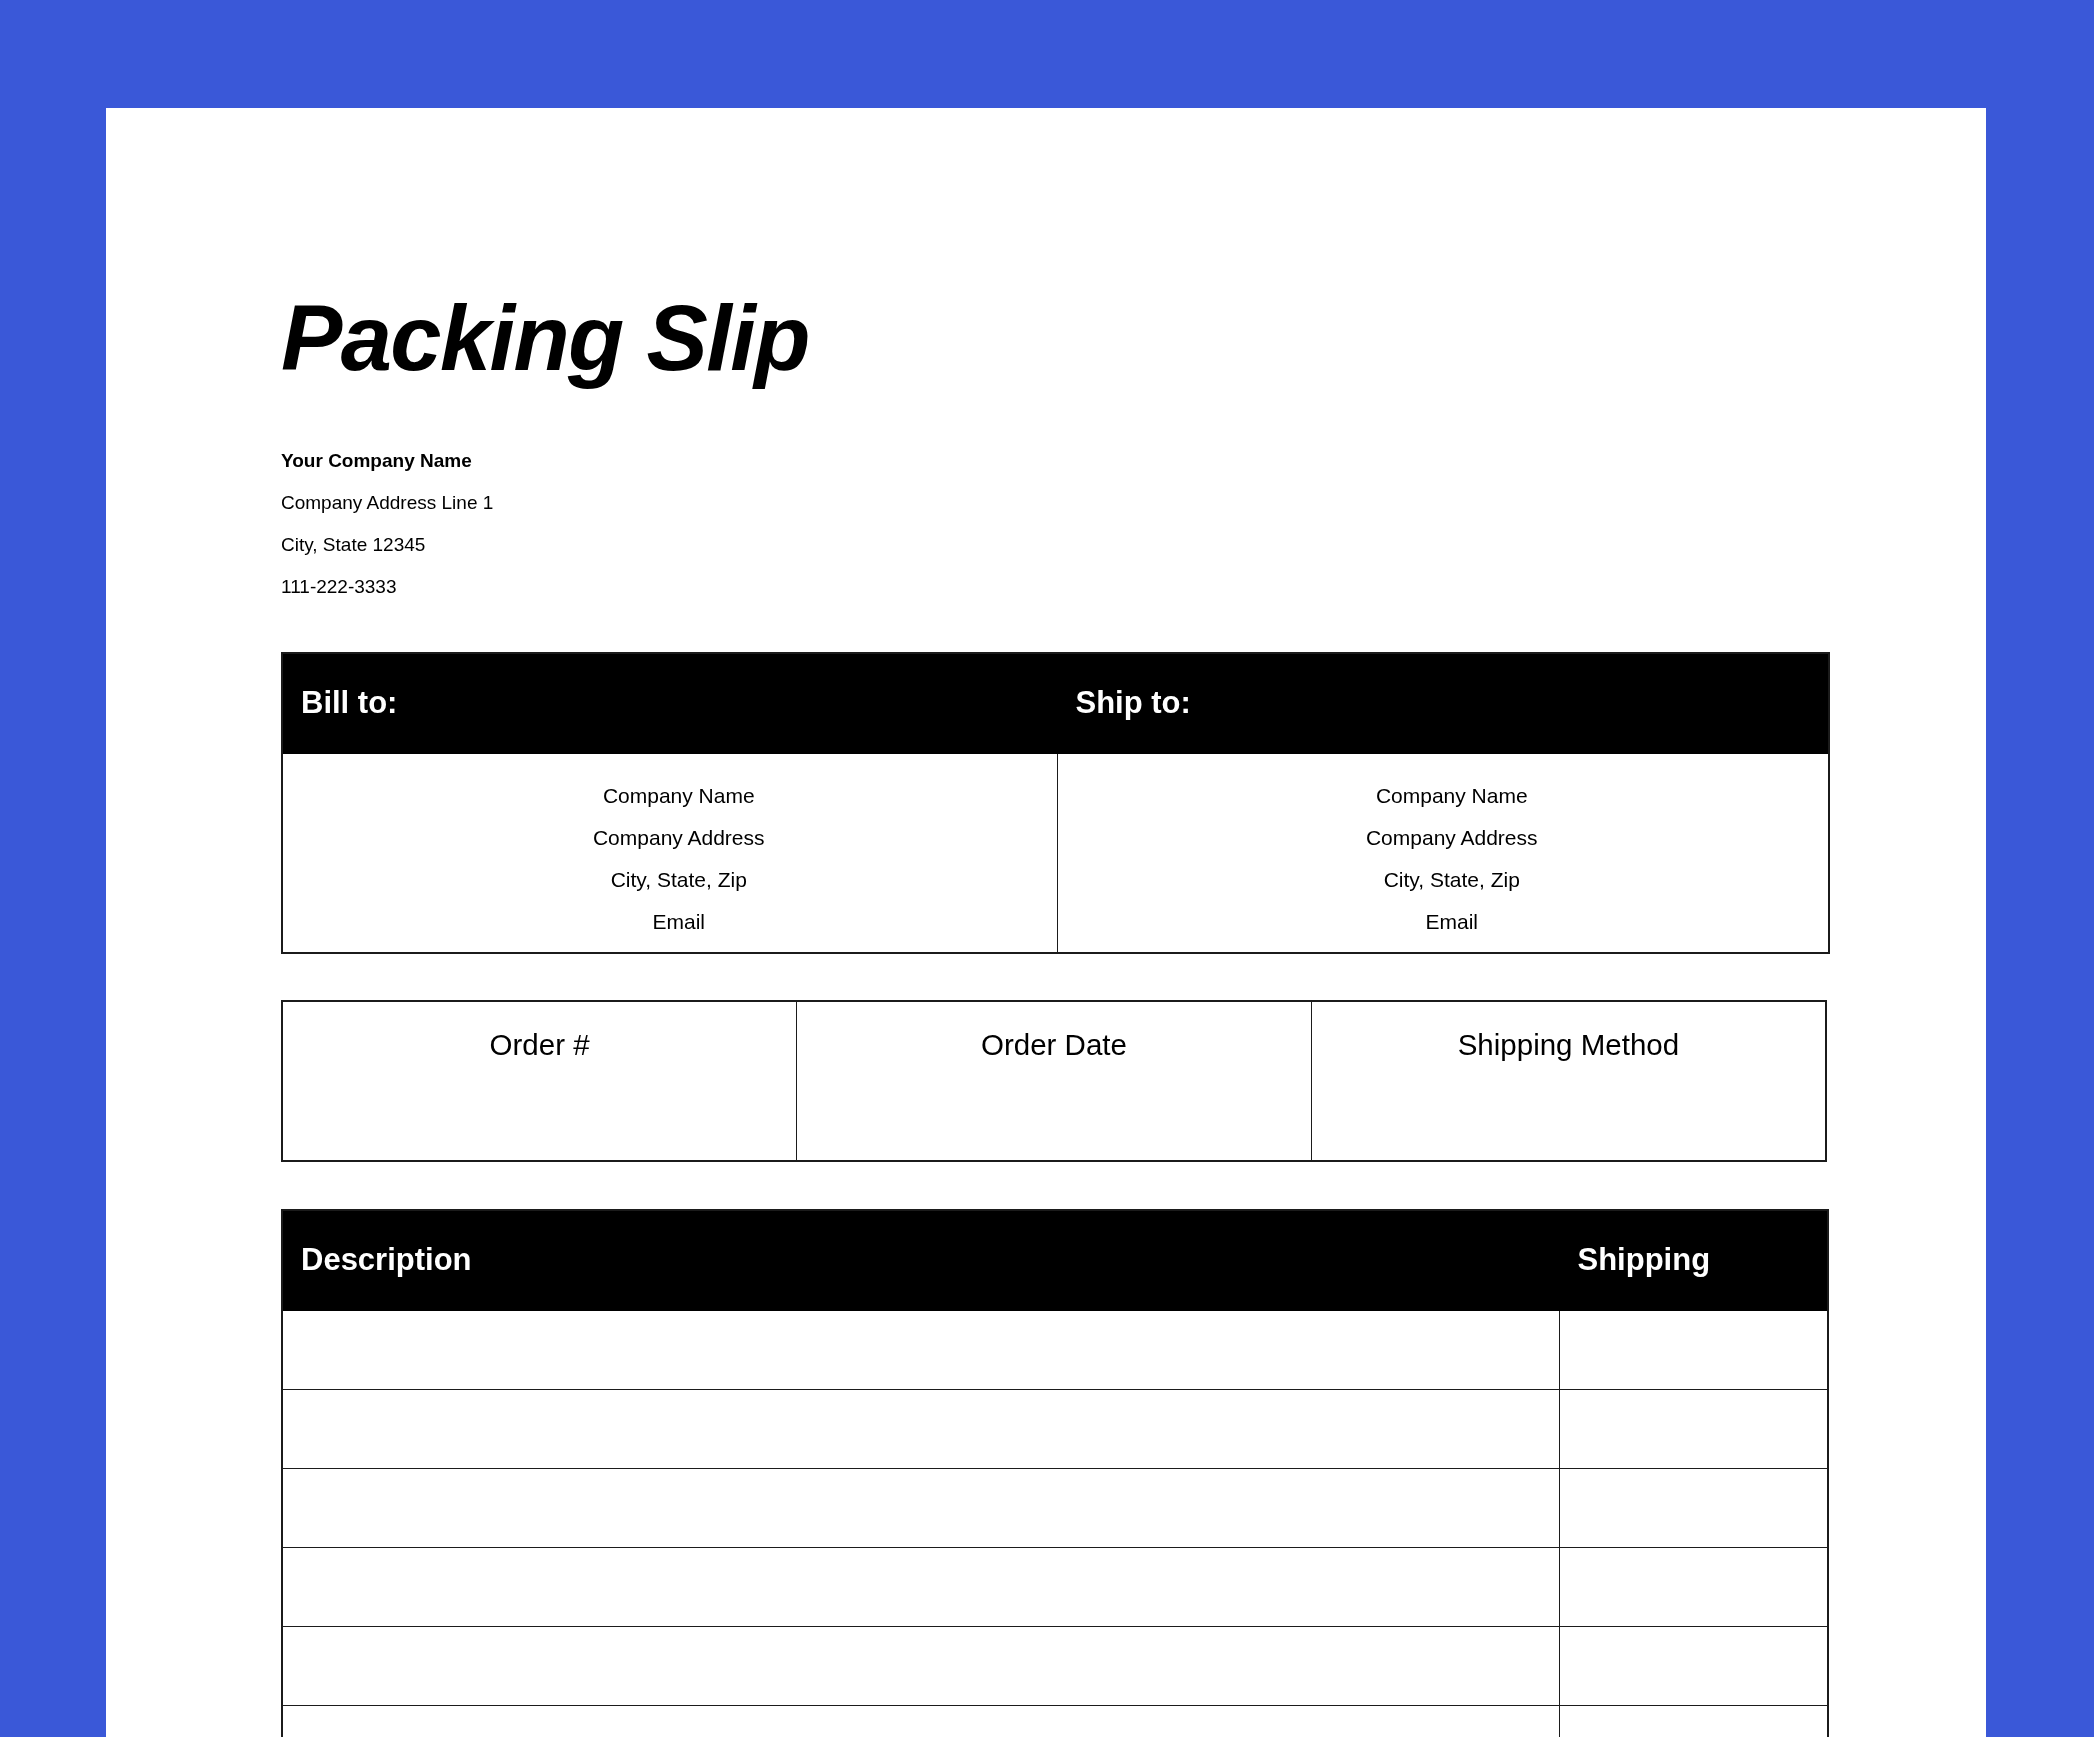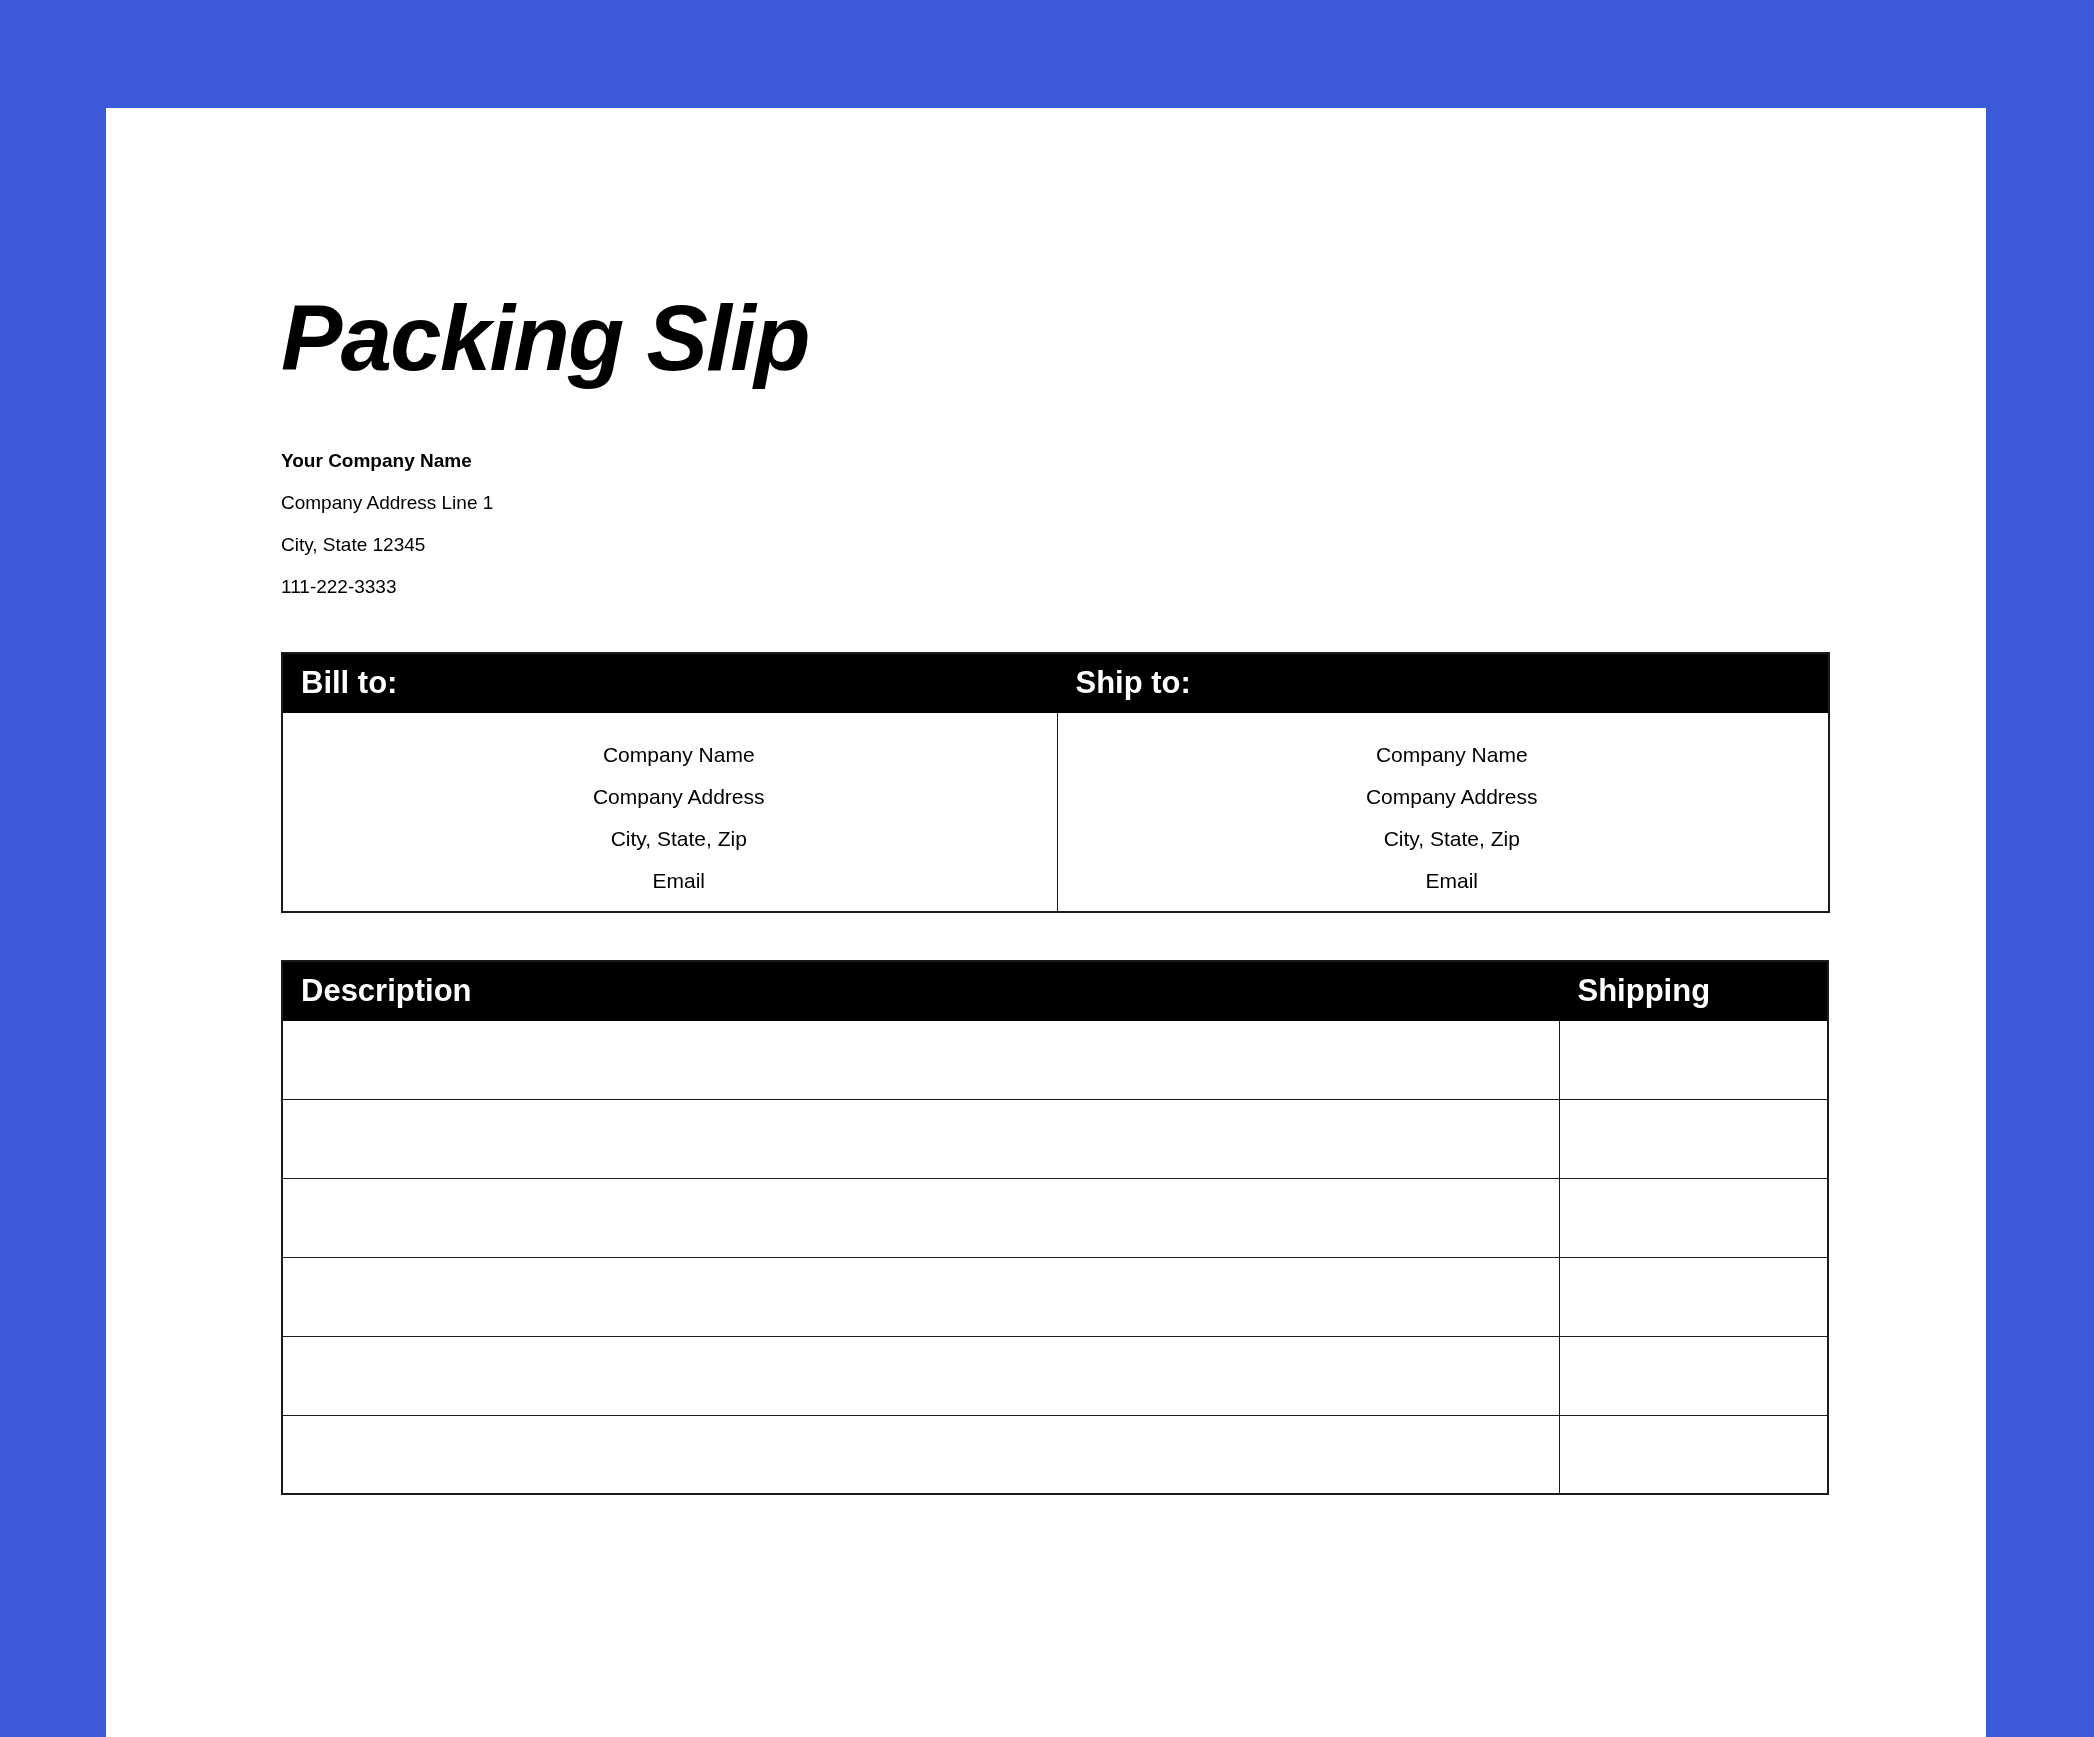--- a/index.html
+++ b/index.html
@@ -37,21 +37,21 @@
   .company-block { margin-top: 54px; font-size: 19px; line-height: 42px; }
   .company-block .bold { font-weight: 700; }
   
   table { border-collapse: collapse; width: 100%; table-layout: fixed; }
   table, th, td { border: 1.6px solid #1b1b1b; }
   table { border-width: 2.5px; }
   th.bar {
     background: #000000; color: #ffffff;
     font-size: 31px; font-weight: 700;
     text-align: left; padding-left: 18px;
-    height: 59px; vertical-align: middle;
+    height: 100px; vertical-align: middle;
     border-color: #000000;
   }
   
   .addr-table { margin-top: 44px; }
   .addr-table col.half-l { width: 775px; }
   .addr-table col.half-r { width: 772px; }
   .addr-table td {
     height: 200px; vertical-align: top;
     padding: 21px 0 0 18px;
     font-size: 21px; line-height: 42px; text-align: center;
@@ -107,20 +107,34 @@
           <td>
             <div>Company Name</div>
             <div>Company Address</div>
             <div>City, State, Zip</div>
             <div>Email</div>
           </td>
         </tr>
       </tbody>
         </table>
 
+      <table class="order-table">
+        <colgroup>
+            <col>
+            <col>
+            <col>
+          </colgroup>
+        <tbody>
+            <tr>
+          <td>Order #</td>
+          <td>Order Date</td>
+          <td>Shipping Method</td>
+        </tr>
+      </tbody>
+        </table>
 
       <table class="items-table">
         <colgroup>
             <col class="desc-col">
             <col class="qty-col">
           </colgroup>
         <thead>
           <tr>
             <th class="bar">Description</th>
             <th class="bar">Shipping</th>

